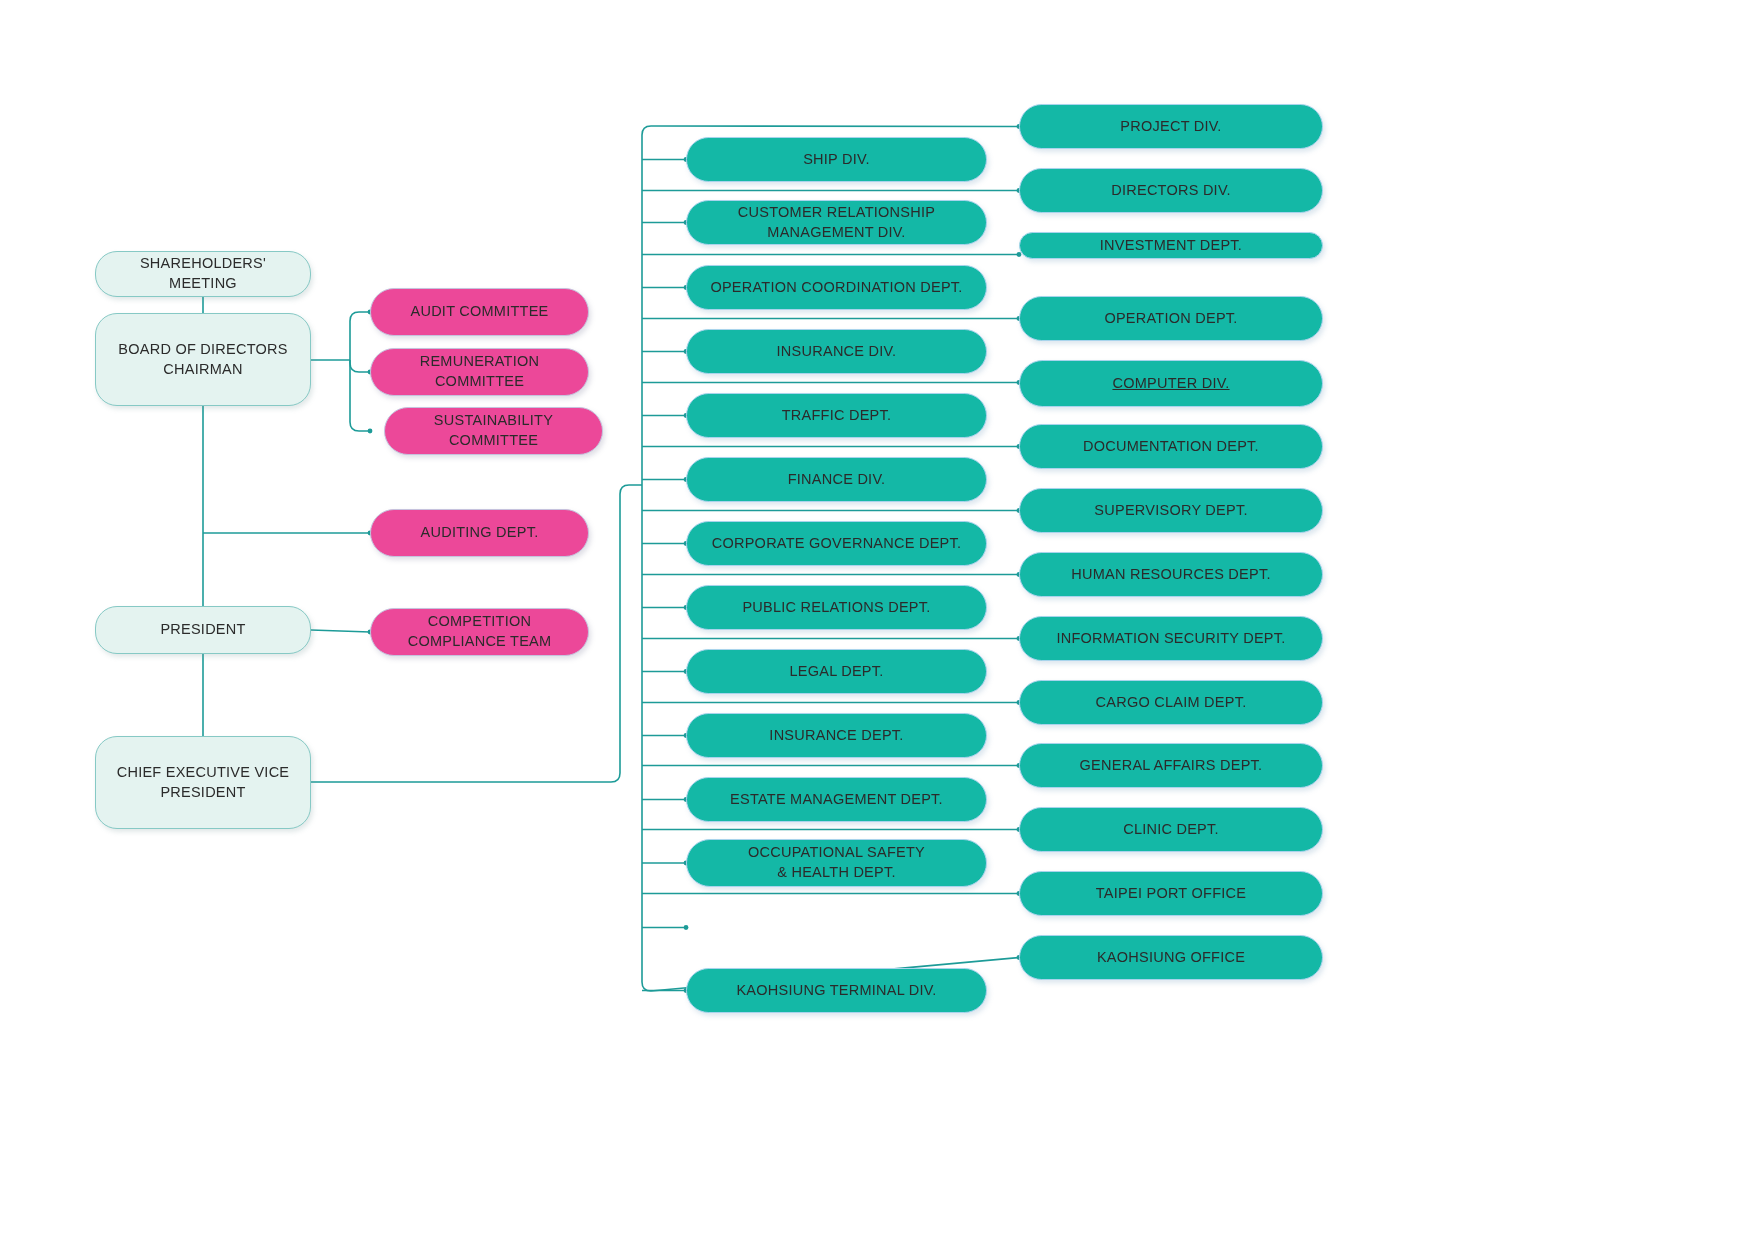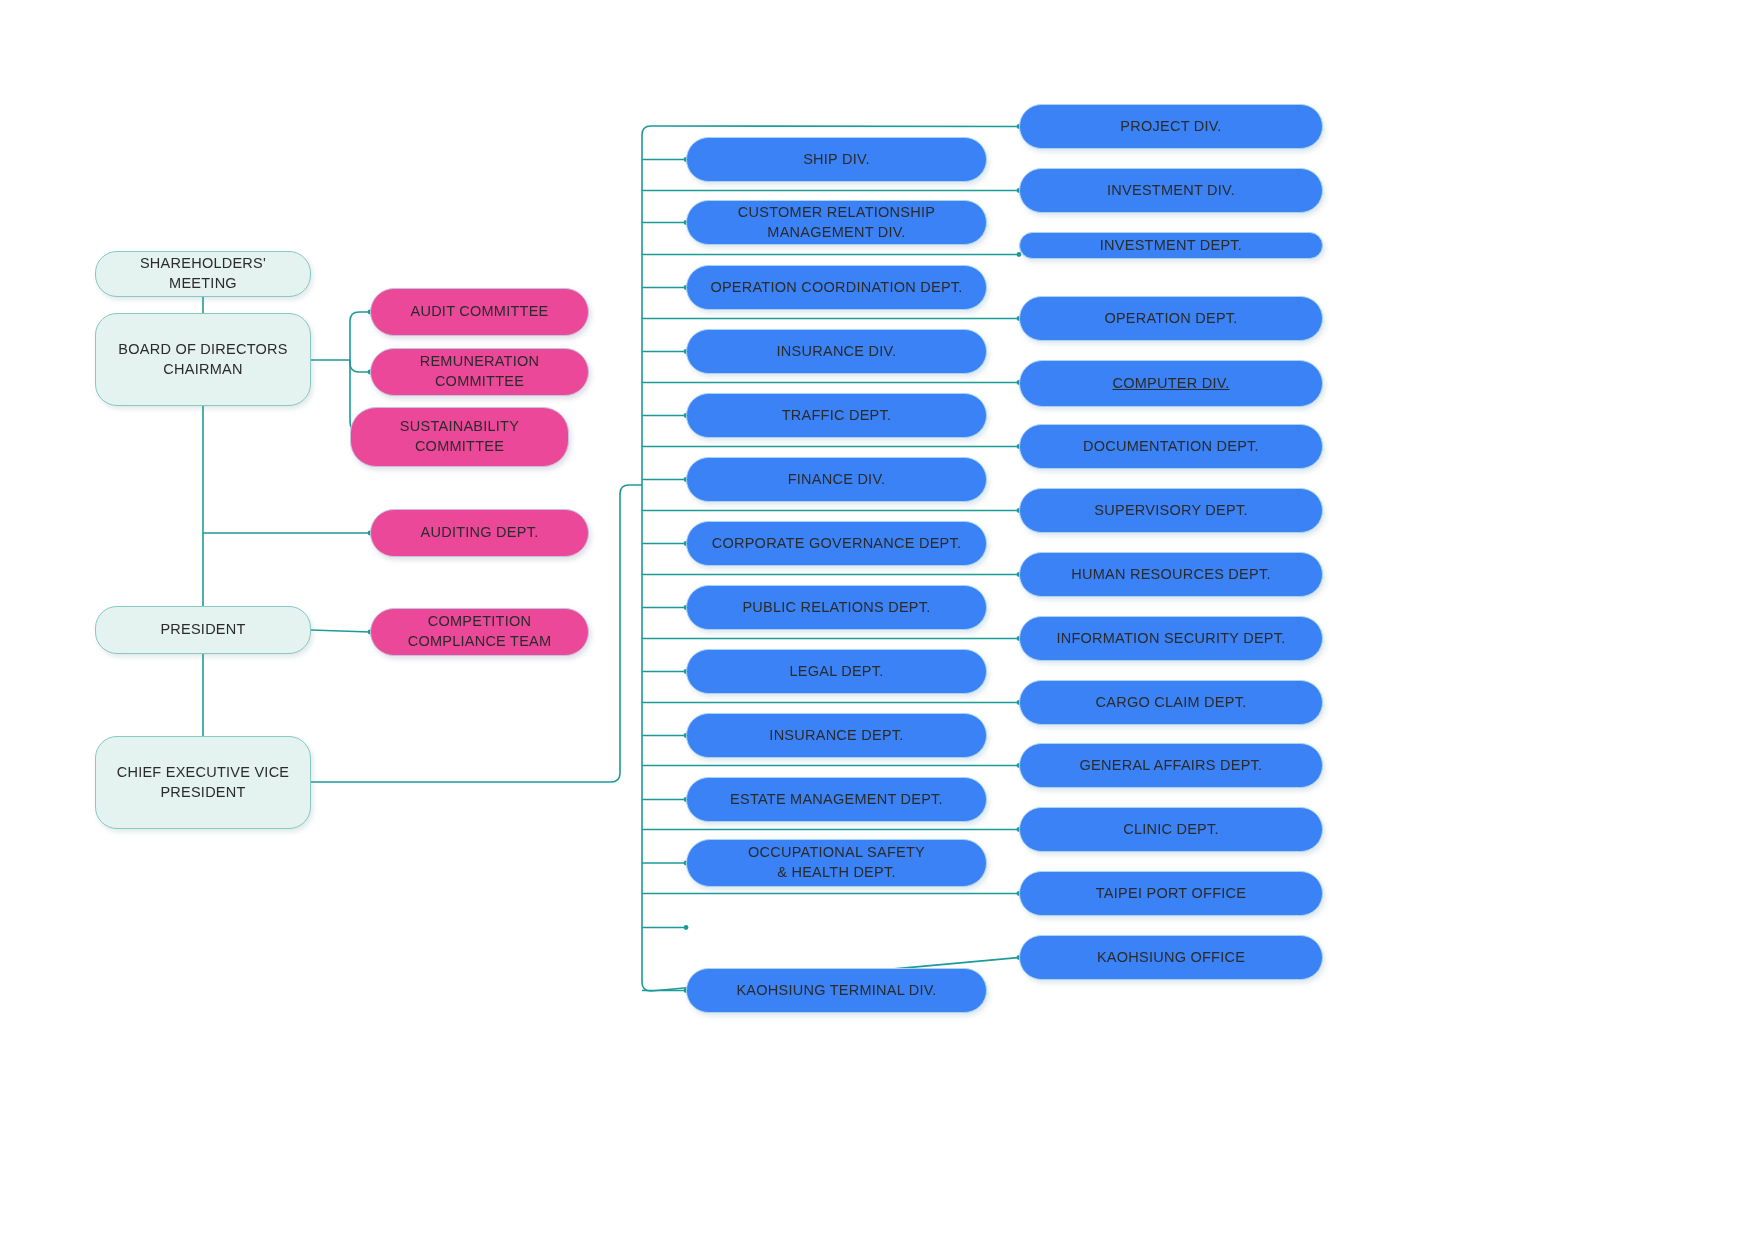--- a/index.html
+++ b/index.html
@@ -32,21 +32,21 @@
     border:1.3px solid #86c9c5;
     box-shadow:2px 3px 5px rgba(120,150,150,.22);
   }
   .node.purple{
     background:#ec4899;
     border:1.2px solid #c6c2dd;
     border-radius:26px;
     box-shadow:2px 3px 5px rgba(130,130,160,.25);
   }
   .node.blue{
-    background:#3b82f6;
+    background:#14b8a6;
     border:1.2px solid #a8d4ec;
     border-radius:26px;
     box-shadow:2px 3px 5px rgba(120,160,190,.25);
   }
 </style>
 </head>
 <body>
 
 <div id="canvas">
 
@@ -136,21 +136,21 @@
 
   <div class="node mint" style="left:95px;top:606px;width:216px;height:48px;">PRESIDENT</div>
 
   <div class="node mint" style="left:95px;top:736px;width:216px;height:93px;">CHIEF EXECUTIVE VICE
 PRESIDENT</div>
 
   <div class="node purple" style="left:370px;top:288px;width:219px;height:48px;">AUDIT COMMITTEE</div>
 
   <div class="node purple" style="left:370px;top:348px;width:219px;height:48px;">REMUNERATION COMMITTEE</div>
 
-  <div class="node purple" style="left:350px;top:407px;width:219px;height:60px;">SUSTAINABILITY COMMITTEE</div>
+  <div class="node purple" style="left:384px;top:407px;width:219px;height:48px;">SUSTAINABILITY COMMITTEE</div>
 
   <div class="node purple" style="left:370px;top:509px;width:219px;height:48px;">AUDITING DEPT.</div>
 
   <div class="node purple" style="left:370px;top:608px;width:219px;height:48px;">COMPETITION COMPLIANCE TEAM</div>
 
   <div class="node blue" style="left:686px;top:137px;width:301px;height:45px;">SHIP DIV.</div>
 
   <div class="node blue" style="left:686px;top:200px;width:301px;height:45px;">CUSTOMER RELATIONSHIP
 MANAGEMENT DIV.</div>
 
@@ -173,21 +173,21 @@
   <div class="node blue" style="left:686px;top:777px;width:301px;height:45px;">ESTATE MANAGEMENT DEPT.</div>
 
   <div class="node blue" style="left:686px;top:839px;width:301px;height:48px;">OCCUPATIONAL SAFETY
 &amp; HEALTH DEPT.</div>
 
 
   <div class="node blue" style="left:686px;top:968px;width:301px;height:45px;">KAOHSIUNG TERMINAL DIV.</div>
 
   <div class="node blue" style="left:1019px;top:104px;width:304px;height:45px;">PROJECT DIV.</div>
 
-  <div class="node blue" style="left:1019px;top:168px;width:304px;height:45px;">INVESTMENT DIV.</div>
+  <div class="node blue" style="left:1019px;top:168px;width:304px;height:45px;">DIRECTORS DIV.</div>
 
   <div class="node blue" style="left:1019px;top:232px;width:304px;height:27px;">INVESTMENT DEPT.</div>
 
   <div class="node blue" style="left:1019px;top:296px;width:304px;height:45px;">OPERATION DEPT.</div>
 
   <div class="node blue" style="left:1019px;top:360px;width:304px;height:47px;text-decoration:underline;">COMPUTER DIV.</div>
 
   <div class="node blue" style="left:1019px;top:424px;width:304px;height:45px;">DOCUMENTATION DEPT.</div>
 
   <div class="node blue" style="left:1019px;top:488px;width:304px;height:45px;">SUPERVISORY DEPT.</div>

